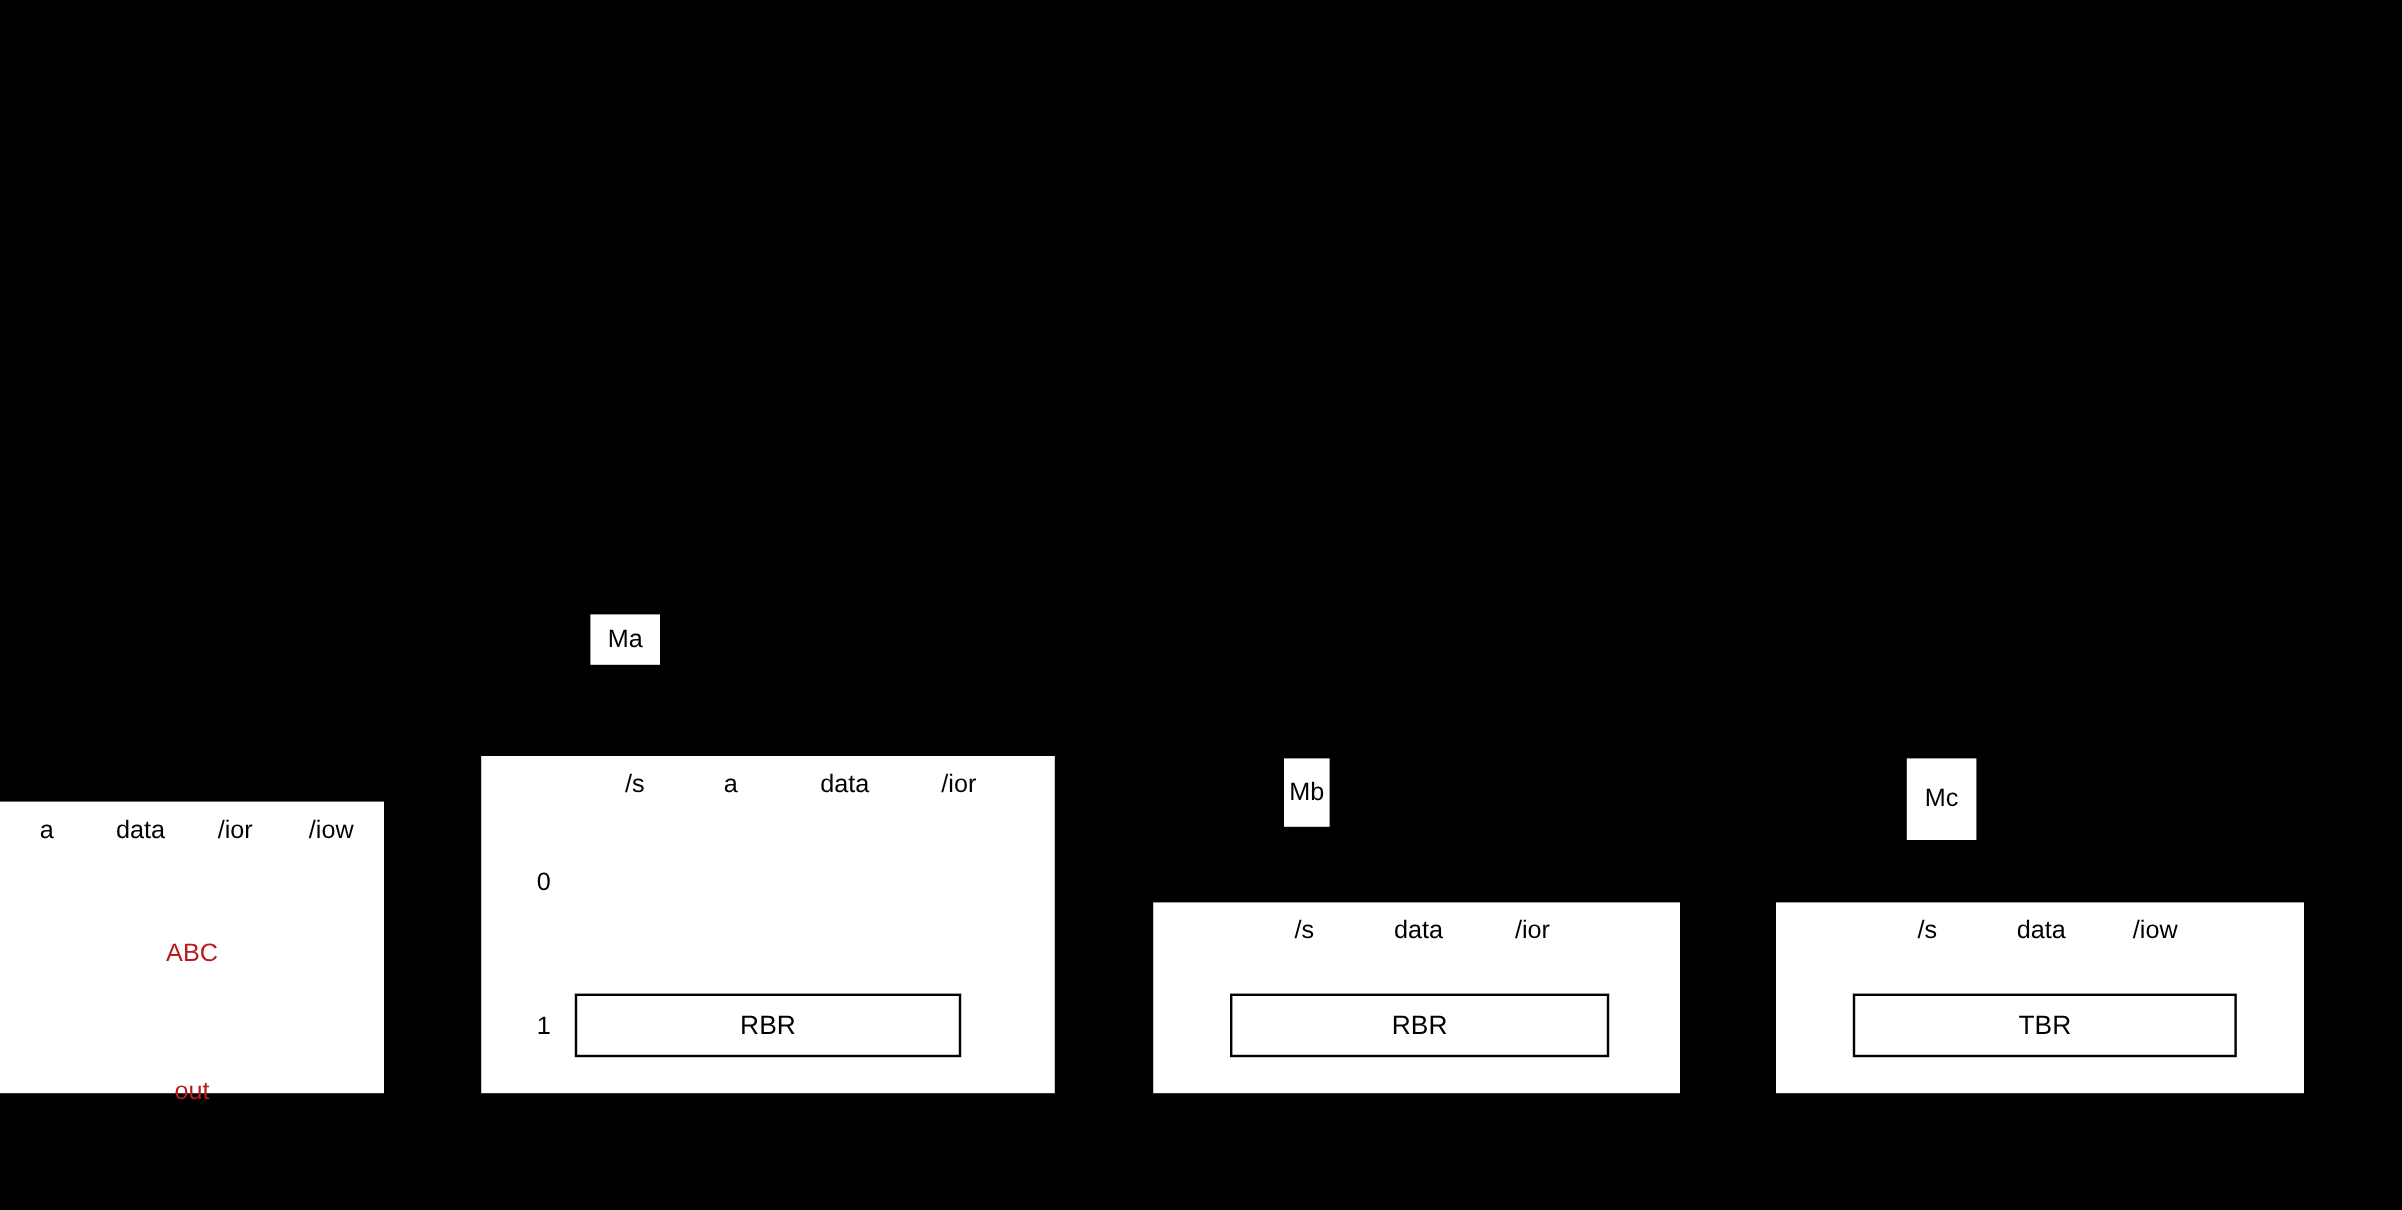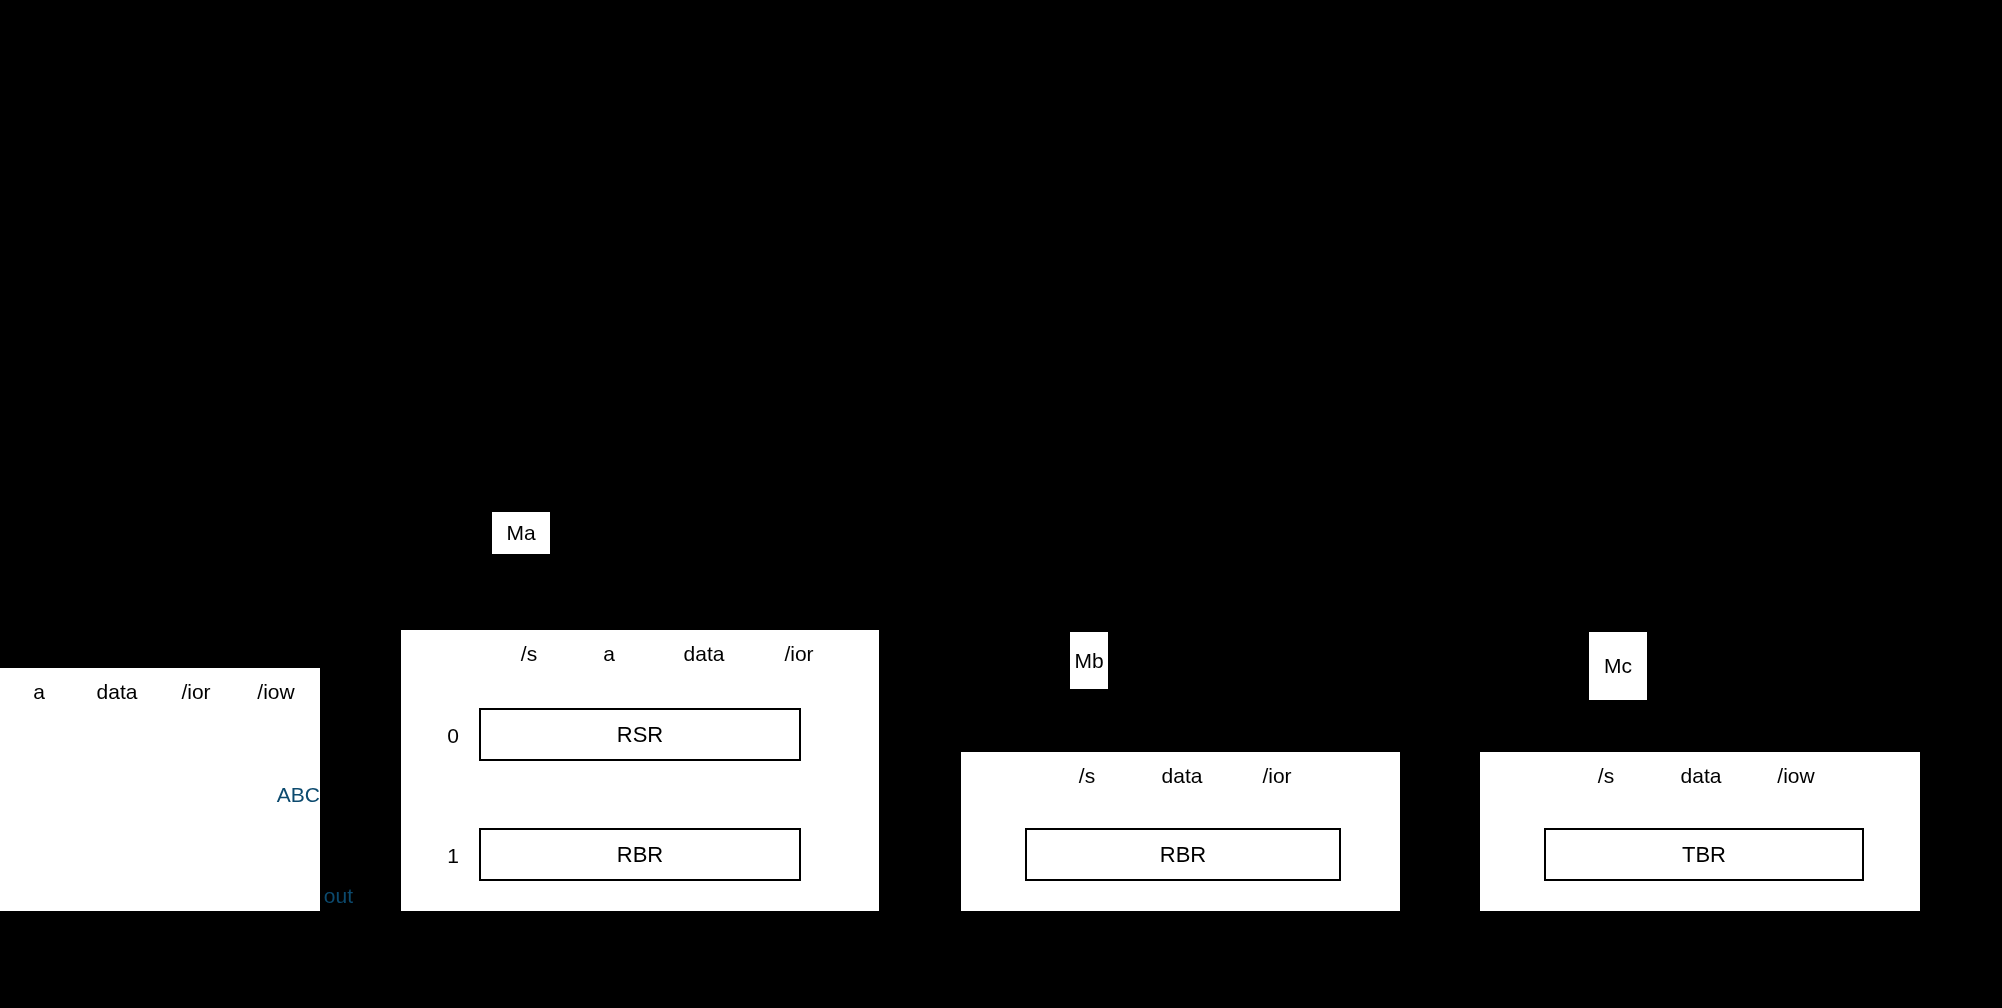--- a/index.html
+++ b/index.html
@@ -54,22 +54,22 @@
   }
   .idx {
     position: absolute;
     font-size: 21px;
     color: #000000;
     text-align: right;
   }
   .centertext {
     position: absolute;
     font-size: 21px;
-    color: #0c4a6e;
-    text-align: right;
+    color: #b91c1c;
+    text-align: center;
     width: 100%;
     left: 0;
   }
 </style>
 </head>
 <body>
 
 <div id="canvas">
 
   <div class="tag" style="left:492px; top:512px; width:58px; height:42px;">
@@ -85,35 +85,32 @@
   </div>
 
   <div class="block" style="left:0px; top:668px; width:320px; height:243px;">
     <div class="pinrow" style="left:0px; top:12px; width:320px;">
       <span style="width:78px;">a</span>
       <span style="width:78px;">data</span>
       <span style="width:80px;">/ior</span>
       <span style="width:80px;">/iow</span>
     </div>
     <div class="centertext" style="top:115px;">ABC</div>
-    <div class="centertext" style="top:216px;padding-left:33px;">out</div>
+    <div class="centertext" style="top:230px;">out</div>
   </div>
 
   <div class="block" style="left:401px; top:630px; width:478px; height:281px;">
     <div class="pinrow" style="left:88px; top:12px; width:390px;">
       <span style="width:80px;">/s</span>
       <span style="width:80px;">a</span>
       <span style="width:110px;">data</span>
       <span style="width:80px;">/ior</span>
     </div>
 
     <div class="idx" style="left:36px; top:94px; width:22px;">0</div>
-    <div class="reg" style="left:78px; top:78px; width:322px; height:53px;">
-      <span>RSR</span>
-    </div>
 
     <div class="idx" style="left:36px; top:214px; width:22px;">1</div>
     <div class="reg" style="left:78px; top:198px; width:322px; height:53px;">
       <span>RBR</span>
     </div>
   </div>
 
   <div class="block" style="left:961px; top:752px; width:439px; height:159px;">
     <div class="pinrow" style="left:86px; top:12px; width:280px;">
       <span style="width:80px;">/s</span>

